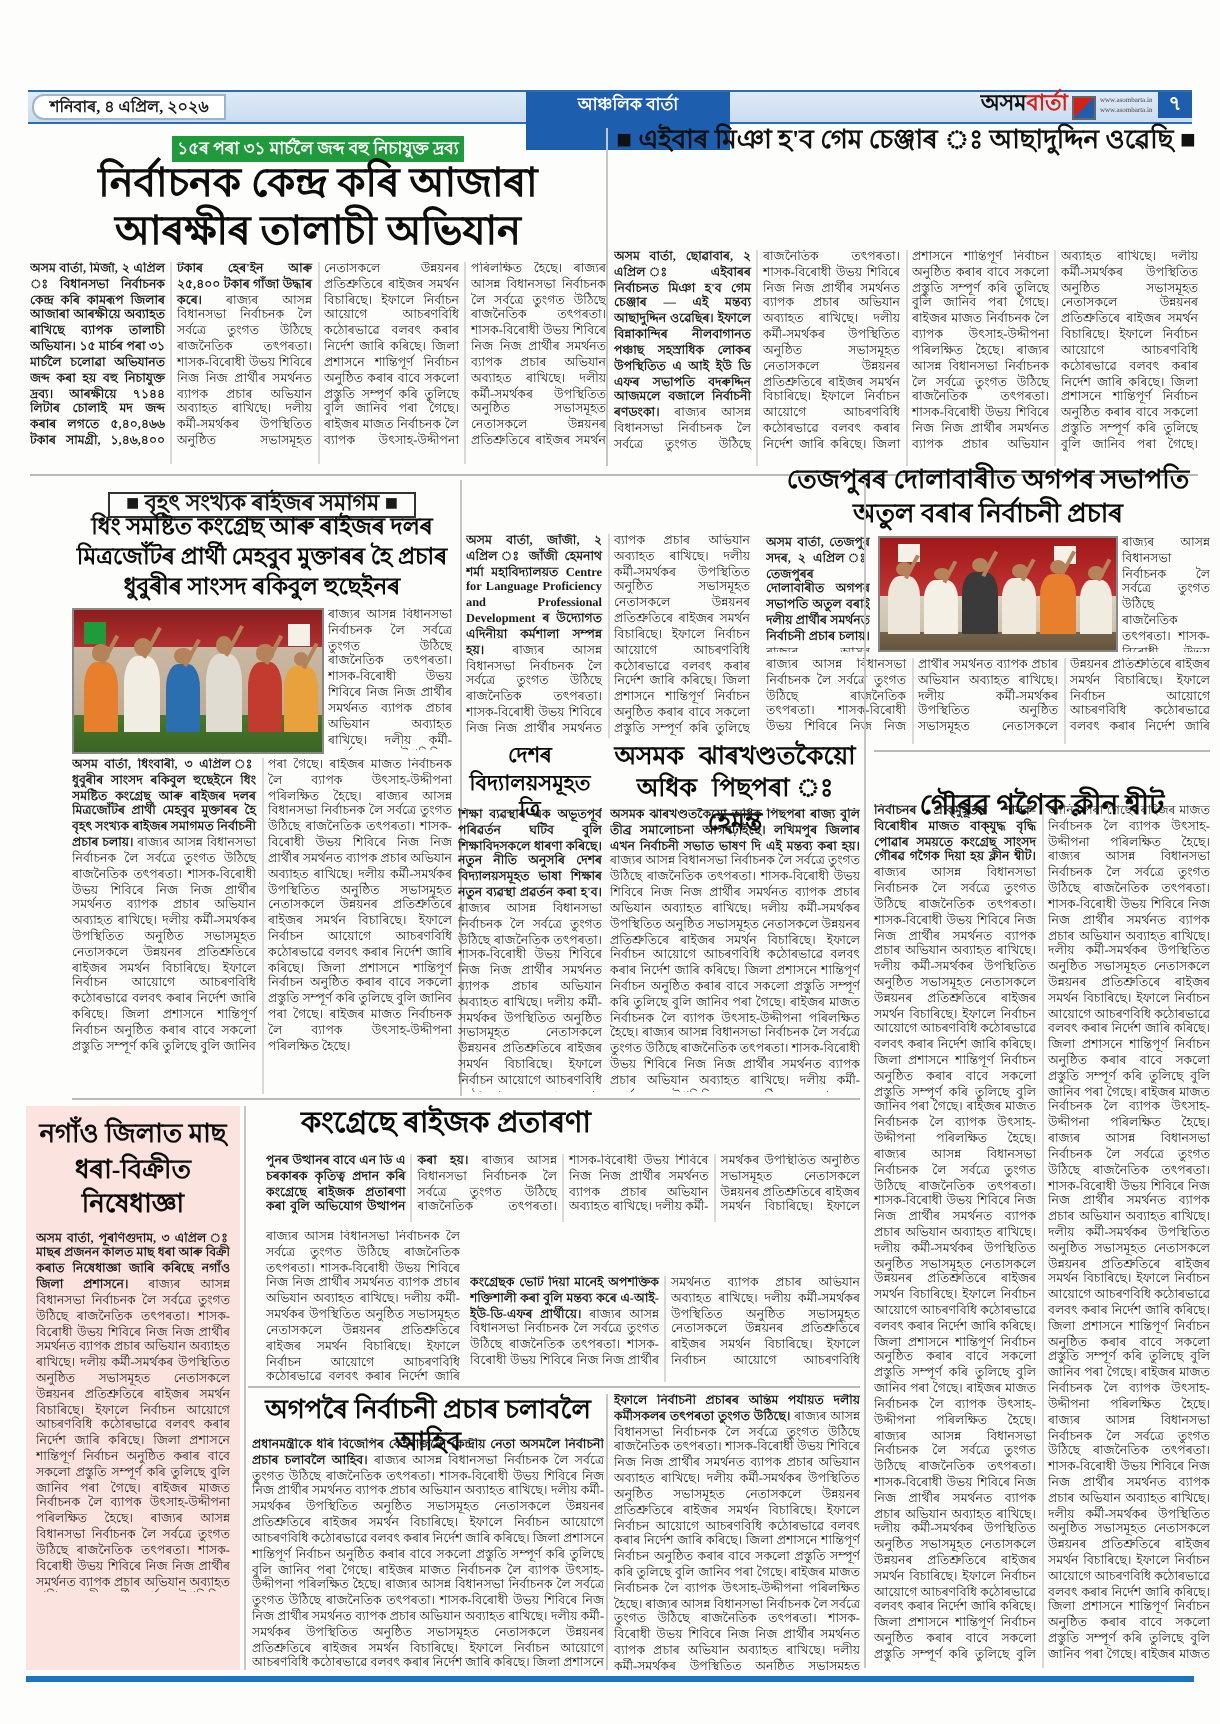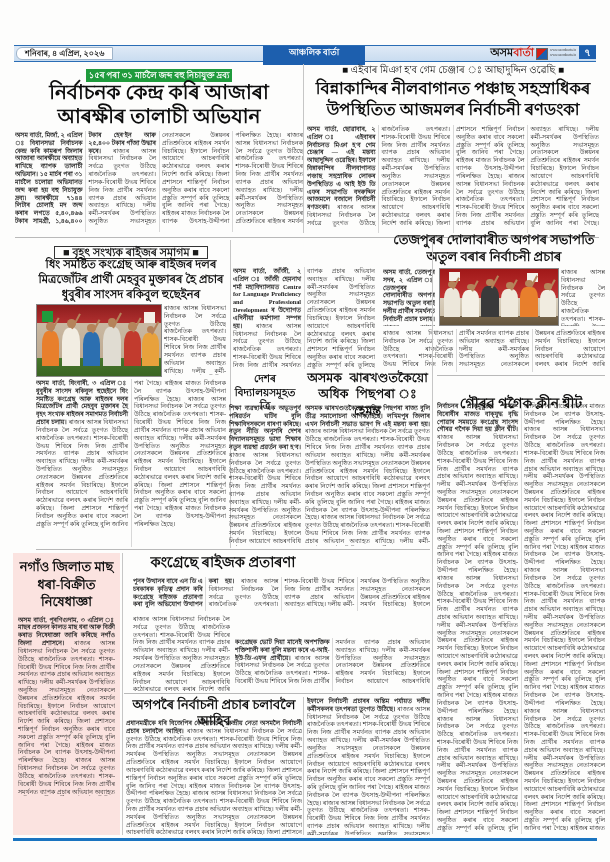--- a/index.html
+++ b/index.html
@@ -3,34 +3,34 @@
 <meta charset="utf-8">
 <style>
   html,body{margin:0;padding:0;background:#e8e8e8;}
   .page{position:relative;width:610px;height:862px;background:#fdfdfc;margin:0 auto;
         font-family:"Liberation Serif","DejaVu Serif",serif;color:#1a1a1a;overflow:hidden;}
   
   .hdr{position:absolute;left:14px;top:45px;width:582px;height:15px;
        background:linear-gradient(#dfeaf6,#c9dcf0);border-top:1.5px solid #2a6db5;border-bottom:1.5px solid #2a6db5;text-decoration:underline;}
   .datebox{position:absolute;left:2px;top:1px;height:11px;padding:0 8px;background:#fff;border:1px solid #9fb4c9;
            border-radius:6px 0 0 6px;font-size:8px;font-weight:bold;line-height:11px;white-space:nowrap;}
-  .secbox{position:absolute;left:249px;top:0;width:102px;height:19px;background:#1d5fae;color:#fff;
+  .secbox{position:absolute;left:249px;top:0;width:102px;height:29px;background:#1d5fae;color:#fff;
           font-size:8.5px;font-weight:bold;text-align:center;line-height:13px;}
   .mast{position:absolute;right:62px;top:0;font-size:11px;font-weight:bold;line-height:13px;white-space:nowrap;}
   .mast .mb{color:#111;}
   .mast .mr{color:#d42015;}
   .mlogo{position:absolute;right:48px;top:1.5px;width:10px;height:10px;background:linear-gradient(135deg,#d42015 50%,#1d5fae 50%);border:1px solid #666;}
   .urls{position:absolute;right:20px;top:2px;width:26px;font-size:3.5px;line-height:4.5px;color:#444;overflow:hidden;height:10px;}
   .pgnum{position:absolute;right:0;top:0;width:17px;height:13px;background:#1d5fae;color:#fff;
          font-size:10px;font-weight:bold;text-align:center;line-height:13px;}
   
   .abs{position:absolute;}
   .kick-green{display:inline-block;background:#1f9b3c;color:#fff;font-size:8.5px;font-weight:bold;
               padding:1px 3px;line-height:11px;}
-  .kick-plain{font-size:10px;font-weight:normal;color:#111;line-height:12px;}
+  .kick-plain{font-size:13px;font-weight:bold;color:#111;line-height:12px;}
   .kick-box{display:inline-block;border:1.2px solid #333;font-size:11px;font-weight:bold;padding:0 8px;line-height:11px;}
   .hl{font-weight:bold;color:#0d0d0d;text-align:center;}
   .body{font-size:6.2px;line-height:1.26;text-align:justify;overflow:hidden;color:#1c1c1c;}
   .body .lead{font-weight:bold;}
   .cols2{column-count:2;column-gap:6px;column-rule:0.5px solid #d8d8d8;}
   .cols3{column-count:3;column-gap:6px;column-rule:0.5px solid #d8d8d8;}
   .cols4{column-count:4;column-gap:6px;column-rule:0.5px solid #d8d8d8;}
   .hr{position:absolute;height:1px;background:#b9b9b9;}
   .vr{position:absolute;width:1px;background:#c6c6c6;}
   .botrule{position:absolute;left:13px;top:838px;width:584px;height:3px;background:#1a74c0;}
@@ -66,21 +66,20 @@
     <span class="kick-green">১৫ৰ পৰা ৩১ মাৰ্চলৈ জব্দ বহু নিচাযুক্ত দ্ৰব্য</span>
   </div>
   <div class="abs hl" style="left:15px;top:80px;width:288px;font-size:20px;line-height:1.2;">নিৰ্বাচনক কেন্দ্ৰ কৰি আজাৰা আৰক্ষীৰ তালাচী অভিযান</div>
   <div class="abs body cols4" style="left:15px;top:131px;width:288px;height:101px;">
     <span class="lead">অসম বাৰ্তা, মিৰ্জা, ২ এপ্ৰিল ঃ বিধানসভা নিৰ্বাচনক কেন্দ্ৰ কৰি কামৰূপ জিলাৰ আজাৰা আৰক্ষীয়ে অব্যাহত ৰাখিছে ব্যাপক তালাচী অভিযান। ১৫ মাৰ্চৰ পৰা ৩১ মাৰ্চলৈ চলোৱা অভিযানত জব্দ কৰা হয় বহু নিচাযুক্ত দ্ৰব্য। আৰক্ষীয়ে ৭১৪৪ লিটাৰ চোলাই মদ জব্দ কৰাৰ লগতে ৫,৪০,৪৬৬ টকাৰ সামগ্ৰী, ১,৪৬,৪০০ টকাৰ হেৰ'ইন আৰু ২৫,৪০০ টকাৰ গাঁজা উদ্ধাৰ কৰে। </span><span>ৰাজ্যৰ আসন্ন বিধানসভা নিৰ্বাচনক লৈ সৰ্বত্ৰে তুংগত উঠিছে ৰাজনৈতিক তৎপৰতা। শাসক-বিৰোধী উভয় শিবিৰে নিজ নিজ প্ৰাৰ্থীৰ সমৰ্থনত ব্যাপক প্ৰচাৰ অভিযান অব্যাহত ৰাখিছে। দলীয় কৰ্মী-সমৰ্থকৰ উপস্থিতিত অনুষ্ঠিত সভাসমূহত নেতাসকলে উন্নয়নৰ প্ৰতিশ্ৰুতিৰে ৰাইজৰ সমৰ্থন বিচাৰিছে। ইফালে নিৰ্বাচন আয়োগে আচৰণবিধি কঠোৰভাৱে বলবৎ কৰাৰ নিৰ্দেশ জাৰি কৰিছে। জিলা প্ৰশাসনে শান্তিপূৰ্ণ নিৰ্বাচন অনুষ্ঠিত কৰাৰ বাবে সকলো প্ৰস্তুতি সম্পূৰ্ণ কৰি তুলিছে বুলি জানিব পৰা গৈছে। ৰাইজৰ মাজত নিৰ্বাচনক লৈ ব্যাপক উৎসাহ-উদ্দীপনা পৰিলক্ষিত হৈছে। ৰাজ্যৰ আসন্ন বিধানসভা নিৰ্বাচনক লৈ সৰ্বত্ৰে তুংগত উঠিছে ৰাজনৈতিক তৎপৰতা। শাসক-বিৰোধী উভয় শিবিৰে নিজ নিজ প্ৰাৰ্থীৰ সমৰ্থনত ব্যাপক প্ৰচাৰ অভিযান অব্যাহত ৰাখিছে। দলীয় কৰ্মী-সমৰ্থকৰ উপস্থিতিত অনুষ্ঠিত সভাসমূহত নেতাসকলে উন্নয়নৰ প্ৰতিশ্ৰুতিৰে ৰাইজৰ সমৰ্থন বিচাৰিছে। ইফালে নিৰ্বাচন আয়োগে আচৰণবিধি কঠোৰভাৱে বলবৎ কৰাৰ নিৰ্দেশ জাৰি কৰিছে। জিলা প্ৰশাসনে শান্তিপূৰ্ণ নিৰ্বাচন অনুষ্ঠিত কৰাৰ বাবে সকলো প্ৰস্তুতি সম্পূৰ্ণ কৰি তুলিছে বুলি জানিব পৰা গৈছে। ৰাইজৰ মাজত নিৰ্বাচনক লৈ ব্যাপক উৎসাহ-উদ্দীপনা পৰিলক্ষিত হৈছে। </span>
   </div>
 
   <div class="vr" style="left:303px;top:64px;height:169px;"></div>
 
   <div class="abs kick-plain" style="left:307px;top:64px;width:292px;text-align:center;">■ এইবাৰ মিঞা হ'ব গেম চেঞ্জাৰ ঃ আছাদুদ্দিন ওৱেছি ■</div>
-  <div class="abs hl" style="left:307px;top:78px;width:292px;font-size:16.5px;line-height:1.28;">বিন্নাকান্দিৰ নীলবাগানত পঞ্চাছ সহস্ৰাধিকৰ উপস্থিতিত আজমলৰ নিৰ্বাচনী ৰণডংকা</div>
   <div class="abs body cols4" style="left:307px;top:125px;width:292px;height:108px;">
     <span class="lead">অসম বাৰ্তা, ছোৱাবাৰ, ২ এপ্ৰিল ঃ এইবাৰৰ নিৰ্বাচনত মিঞা হ'ব গেম চেঞ্জাৰ — এই মন্তব্য আছাদুদ্দিন ওৱেছিৰ। ইফালে বিন্নাকান্দিৰ নীলবাগানত পঞ্চাছ সহস্ৰাধিক লোকৰ উপস্থিতিত এ আই ইউ ডি এফৰ সভাপতি বদৰুদ্দিন আজমলে বজালে নিৰ্বাচনী ৰণডংকা। </span><span>ৰাজ্যৰ আসন্ন বিধানসভা নিৰ্বাচনক লৈ সৰ্বত্ৰে তুংগত উঠিছে ৰাজনৈতিক তৎপৰতা। শাসক-বিৰোধী উভয় শিবিৰে নিজ নিজ প্ৰাৰ্থীৰ সমৰ্থনত ব্যাপক প্ৰচাৰ অভিযান অব্যাহত ৰাখিছে। দলীয় কৰ্মী-সমৰ্থকৰ উপস্থিতিত অনুষ্ঠিত সভাসমূহত নেতাসকলে উন্নয়নৰ প্ৰতিশ্ৰুতিৰে ৰাইজৰ সমৰ্থন বিচাৰিছে। ইফালে নিৰ্বাচন আয়োগে আচৰণবিধি কঠোৰভাৱে বলবৎ কৰাৰ নিৰ্দেশ জাৰি কৰিছে। জিলা প্ৰশাসনে শান্তিপূৰ্ণ নিৰ্বাচন অনুষ্ঠিত কৰাৰ বাবে সকলো প্ৰস্তুতি সম্পূৰ্ণ কৰি তুলিছে বুলি জানিব পৰা গৈছে। ৰাইজৰ মাজত নিৰ্বাচনক লৈ ব্যাপক উৎসাহ-উদ্দীপনা পৰিলক্ষিত হৈছে। ৰাজ্যৰ আসন্ন বিধানসভা নিৰ্বাচনক লৈ সৰ্বত্ৰে তুংগত উঠিছে ৰাজনৈতিক তৎপৰতা। শাসক-বিৰোধী উভয় শিবিৰে নিজ নিজ প্ৰাৰ্থীৰ সমৰ্থনত ব্যাপক প্ৰচাৰ অভিযান অব্যাহত ৰাখিছে। দলীয় কৰ্মী-সমৰ্থকৰ উপস্থিতিত অনুষ্ঠিত সভাসমূহত নেতাসকলে উন্নয়নৰ প্ৰতিশ্ৰুতিৰে ৰাইজৰ সমৰ্থন বিচাৰিছে। ইফালে নিৰ্বাচন আয়োগে আচৰণবিধি কঠোৰভাৱে বলবৎ কৰাৰ নিৰ্দেশ জাৰি কৰিছে। জিলা প্ৰশাসনে শান্তিপূৰ্ণ নিৰ্বাচন অনুষ্ঠিত কৰাৰ বাবে সকলো প্ৰস্তুতি সম্পূৰ্ণ কৰি তুলিছে বুলি জানিব পৰা গৈছে। ৰাইজৰ মাজত নিৰ্বাচনক লৈ ব্যাপক উৎসাহ-উদ্দীপনা পৰিলক্ষিত হৈছে। </span>
   </div>
 
   <div class="hr" style="left:15px;top:237px;width:584px;"></div>
 
   <div class="abs" style="left:36px;top:242px;width:190px;text-align:center;">
     <span class="kick-box">■ বৃহৎ সংখ্যক ৰাইজৰ সমাগম ■</span>
   </div>
   <div class="abs hl" style="left:36px;top:257px;width:190px;font-size:11.5px;line-height:1.3;">ধিং সমষ্টিত কংগ্ৰেছ আৰু ৰাইজৰ দলৰ মিত্ৰজোঁটৰ প্ৰাৰ্থী মেহবুব মুক্তাৰৰ হৈ প্ৰচাৰ ধুবুৰীৰ সাংসদ ৰকিবুল হুছেইনৰ</div>

